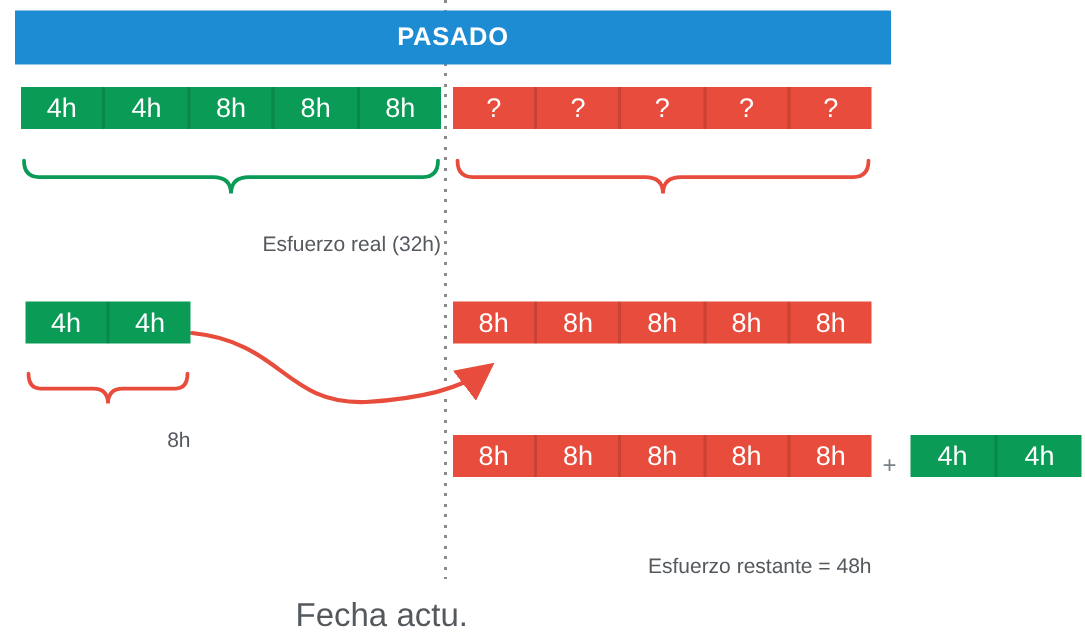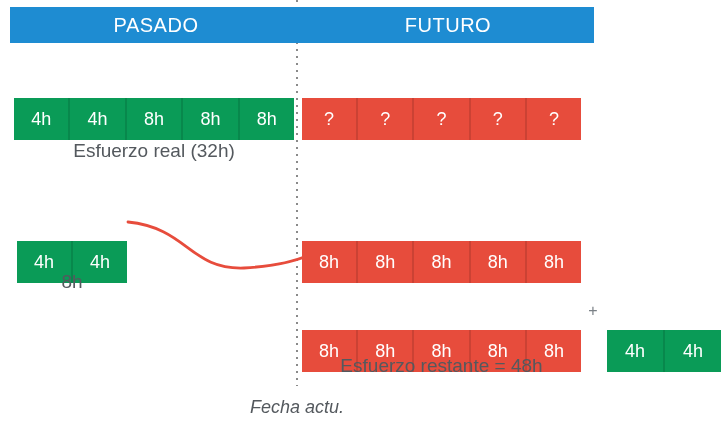--- a/index.html
+++ b/index.html
@@ -13,57 +13,56 @@
     left:296px;top:0;width:2px;height:386px;
     background-image:repeating-linear-gradient(to bottom, var(--dotted_line,#8a8a8a) 0 2px, transparent 2px 7px);
   }
   
   .header{
     left:10px;top:7px;width:584px;height:36px;
     background:var(--blue,#1e8cd2);display:flex;z-index:2;
   }
   .header-half{
     flex:1;display:flex;align-items:center;justify-content:center;
-    color:#fff;font-size:20px;font-weight:400;letter-spacing:.5px;text-align:center;
+    color:#fff;font-size:17px;font-weight:700;letter-spacing:.5px;text-align:center;
   }
   
-  .bar{display:flex;height:42px;z-index:2;margin-top:40px;}
+  .bar{display:flex;height:28px;z-index:2;}
   .bar .cell{
     flex:1;display:flex;align-items:center;justify-content:center;
     color:#fff;font-size:18px;
   }
   .bar .cell + .cell{border-left:2px solid rgba(0,0,0,0.12);}
   .bar.green{background:var(--green,#0a9b57);}
   .bar.red{background:var(--red,#e74c3c);}
   
   .brace{z-index:1;}
   
   .label{
-    color:var(--text_gray,#54595e);font-size:19px;text-align:center;z-index:2;
+    color:var(--text_gray,#54595e);font-size:14px;text-align:right;z-index:2;margin-top:14px;
   }
   .plus{
     left:583px;top:290px;width:20px;height:42px;display:flex;align-items:center;justify-content:center;
     color:#7a8086;font-size:16px;
   }
   .fecha{
-    left:197px;top:397px;width:200px;text-align:center;
-    font-style:italic;font-size:18px;color:var(--text_gray,#54595e);
+    left:197px;top:397px;width:200px;text-align:left;
+    font-size:22px;color:var(--text_gray,#54595e);
   }
   svg{display:block;}
 </style>
 </head>
 <body>
 
 <div class="canvas">
 
   <div class="abs dotted-line"></div>
 
   <div class="abs header">
     <div class="header-half">PASADO</div>
-    <div class="header-half">FUTURO</div>
   </div>
 
   <div class="abs bar green" style="left:14px;top:58px;width:280px;">
     <div class="cell">4h</div>
     <div class="cell">4h</div>
     <div class="cell">8h</div>
     <div class="cell">8h</div>
     <div class="cell">8h</div>
   </div>
 

